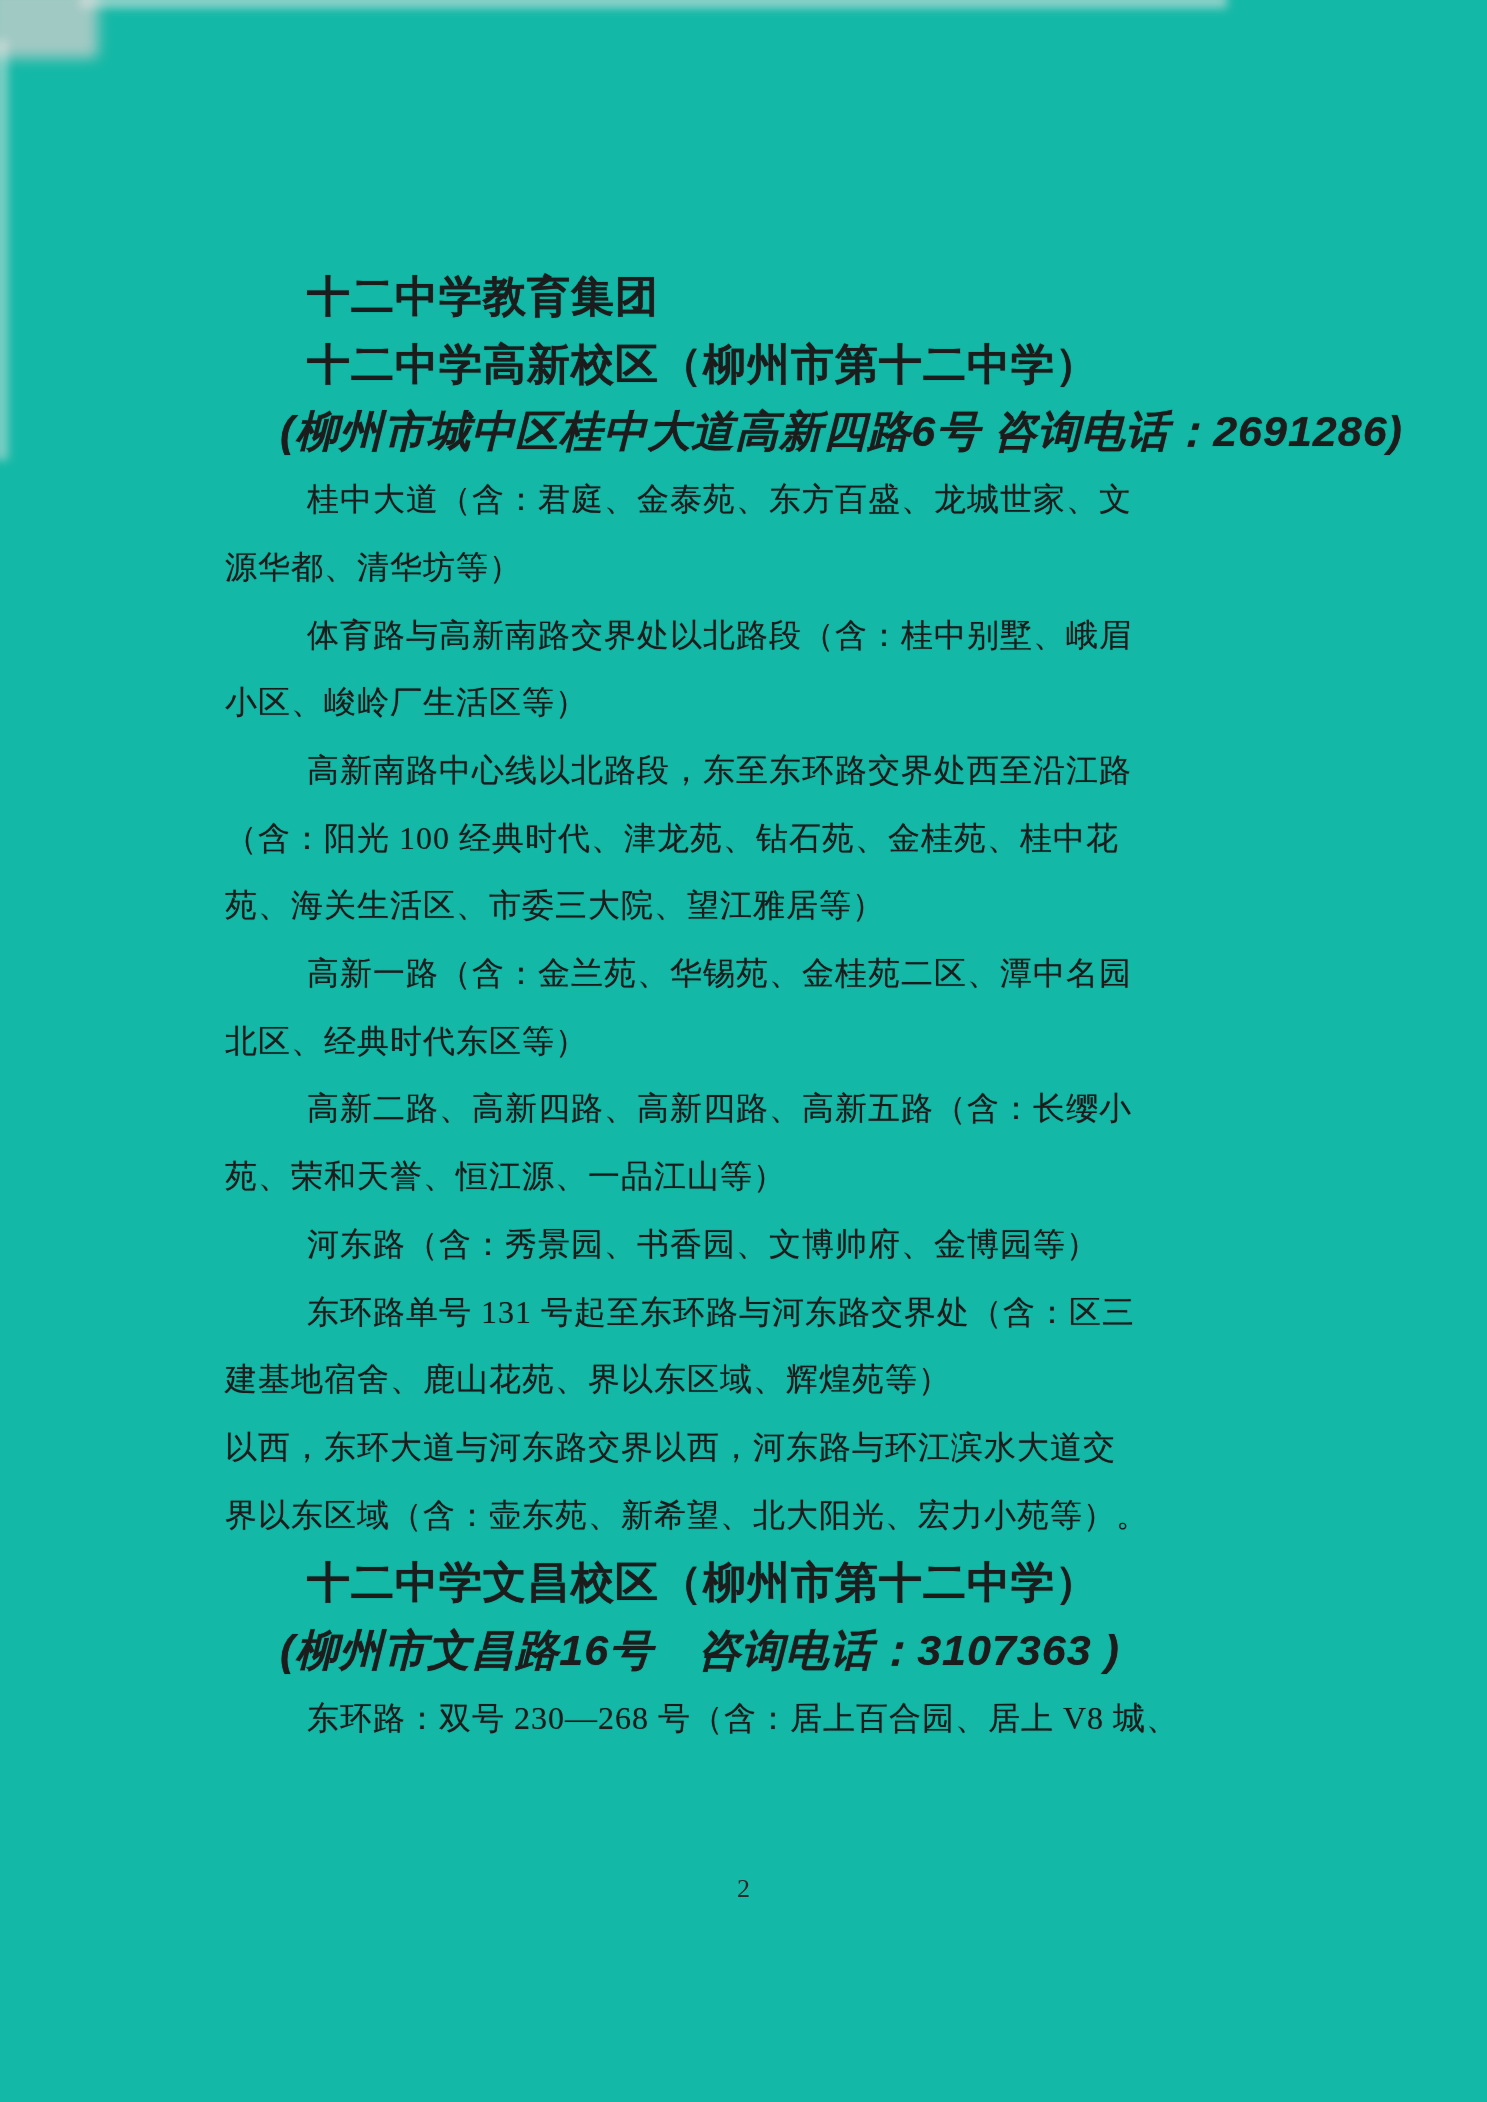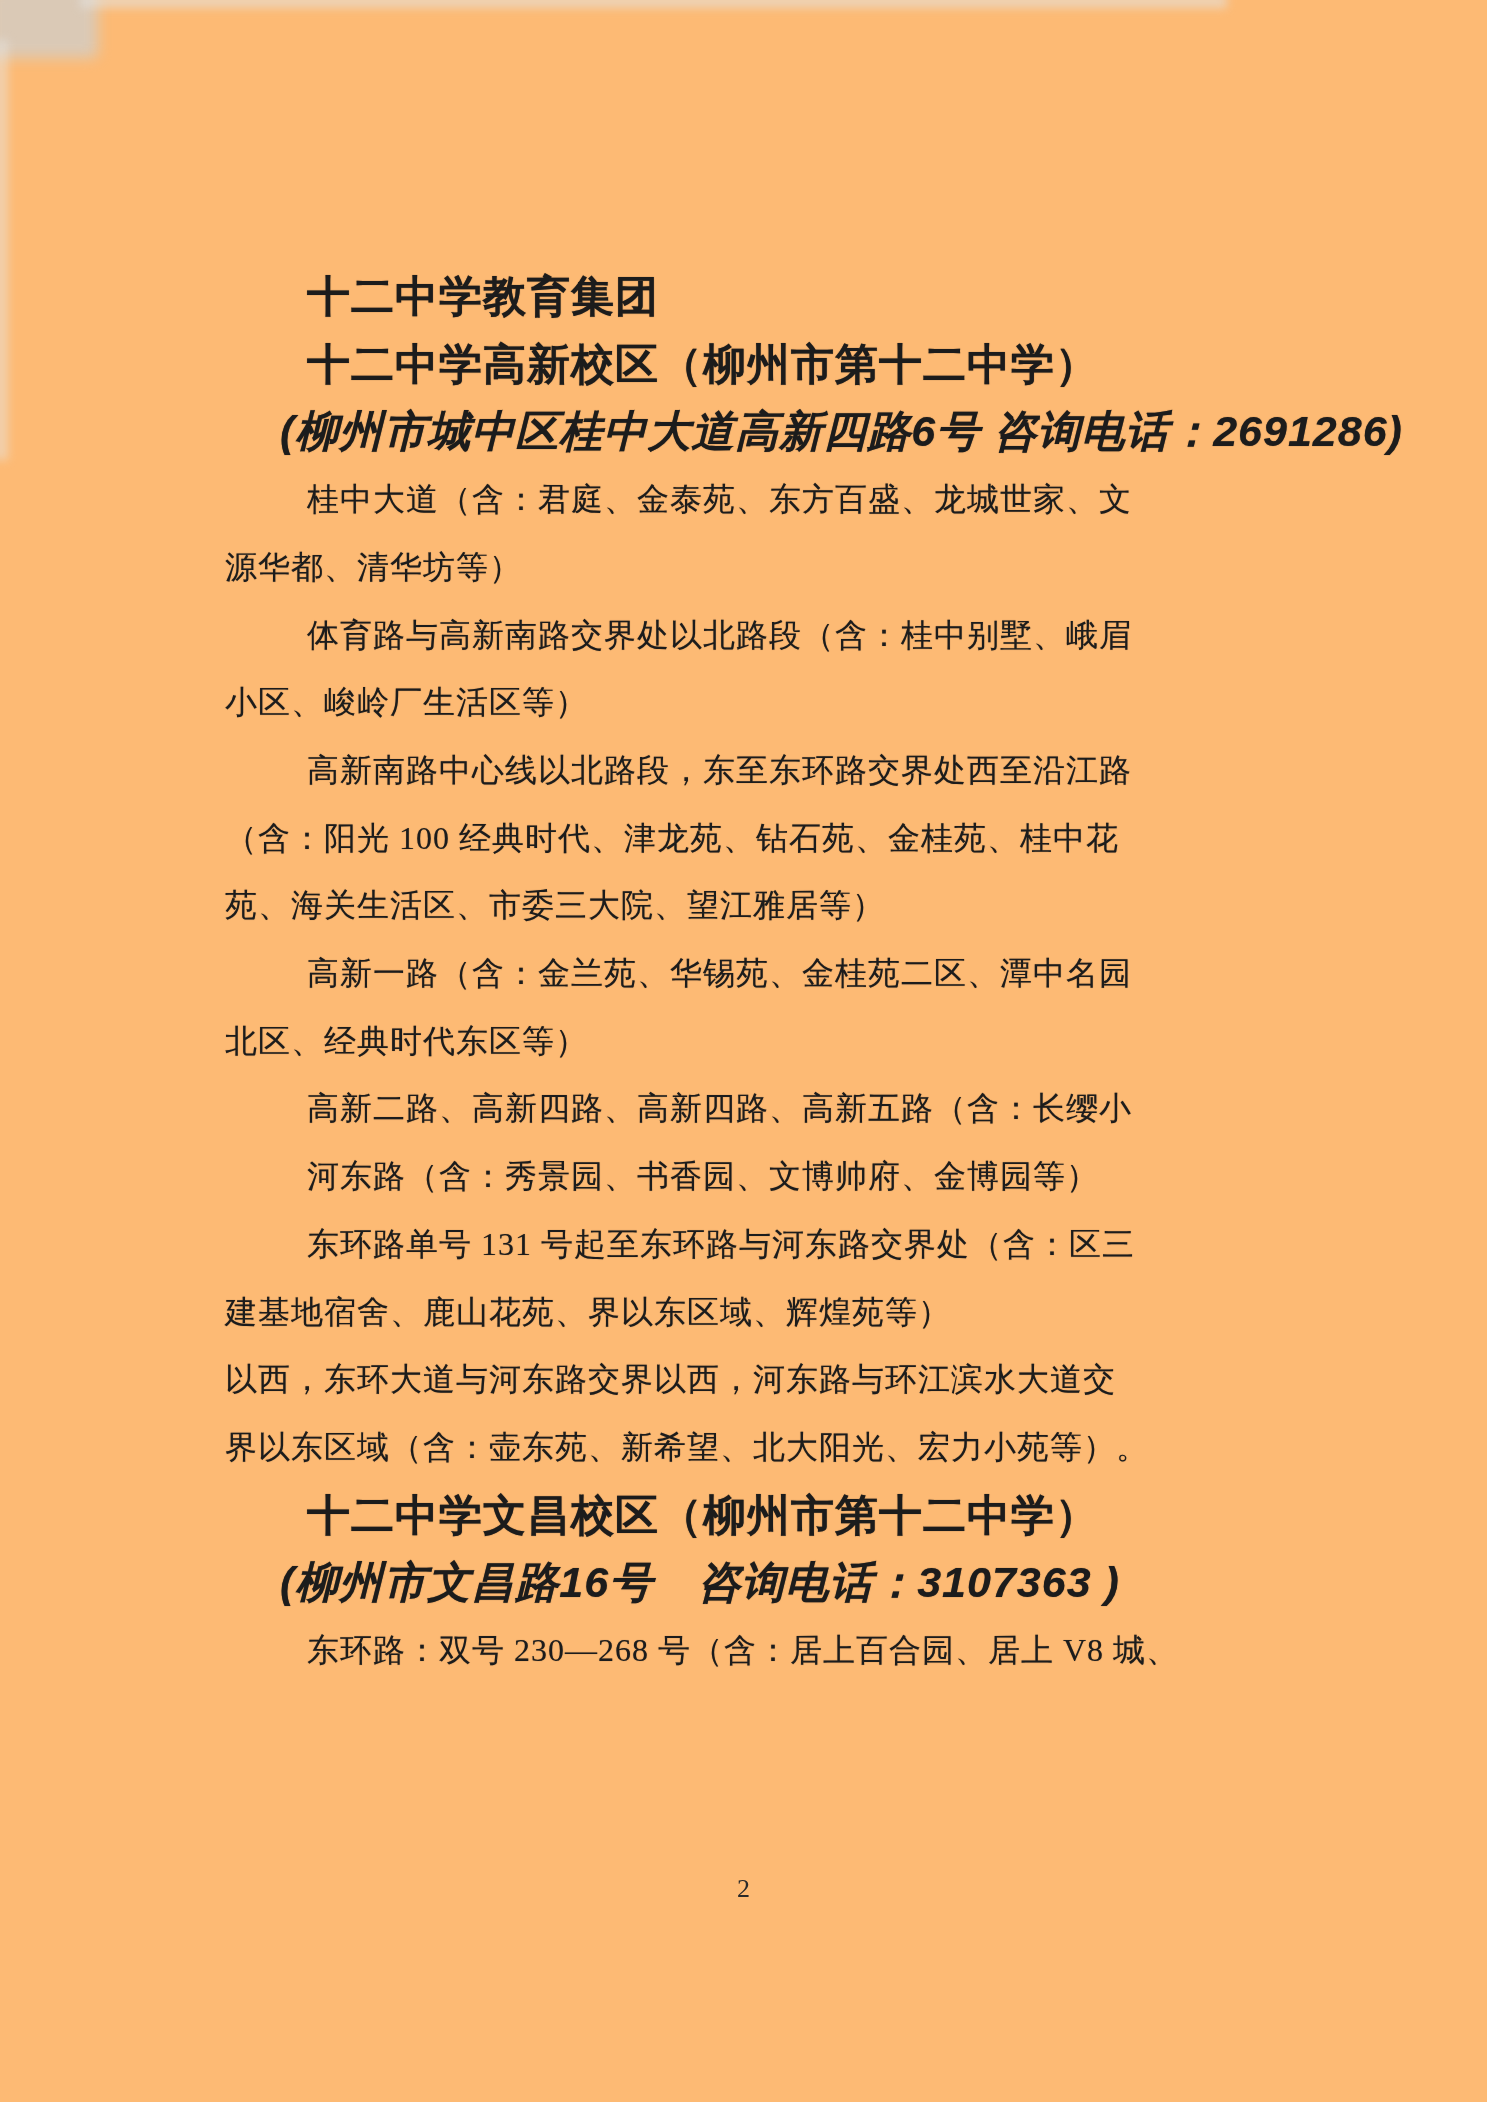--- a/index.html
+++ b/index.html
@@ -1,20 +1,20 @@
 <!DOCTYPE html>
 <html><head>
 <meta charset="utf-8">
 <style>
   html, body { margin: 0; padding: 0; background: #ffffff; }
   .page {
     position: relative;
     width: 1487px;
     height: 2102px;
-    background: #fdba74;
+    background: #14b8a6;
     overflow: hidden;
     font-family: "Liberation Serif", serif;
     color: #1c1c1c;
   }
   
   .smudge-tl {
     position: absolute; left: -12px; top: -14px; width: 110px; height: 72px;
     background: #cfcfcd; filter: blur(7px); opacity: .75; border-radius: 6px;
   }
   .smudge-top {
@@ -73,20 +73,21 @@
     <div class="line ind2">桂中大道（含：君庭、金泰苑、东方百盛、龙城世家、文</div>
     <div class="line">源华都、清华坊等）</div>
     <div class="line ind2">体育路与高新南路交界处以北路段（含：桂中别墅、峨眉</div>
     <div class="line">小区、峻岭厂生活区等）</div>
     <div class="line ind2">高新南路中心线以北路段，东至东环路交界处西至沿江路</div>
     <div class="line">（含：阳光 100 经典时代、津龙苑、钻石苑、金桂苑、桂中花</div>
     <div class="line">苑、海关生活区、市委三大院、望江雅居等）</div>
     <div class="line ind2">高新一路（含：金兰苑、华锡苑、金桂苑二区、潭中名园</div>
     <div class="line">北区、经典时代东区等）</div>
     <div class="line ind2">高新二路、高新四路、高新四路、高新五路（含：长缨小</div>
+    <div class="line">苑、荣和天誉、恒江源、一品江山等）</div>
     <div class="line ind2">河东路（含：秀景园、书香园、文博帅府、金博园等）</div>
     <div class="line ind2">东环路单号 131 号起至东环路与河东路交界处（含：区三</div>
     <div class="line">建基地宿舍、鹿山花苑、界以东区域、辉煌苑等）</div>
     <div class="line">以西，东环大道与河东路交界以西，河东路与环江滨水大道交</div>
     <div class="line">界以东区域（含：壶东苑、新希望、北大阳光、宏力小苑等）。</div>
     <div class="line bold ind2">十二中学文昌校区（柳州市第十二中学）</div>
     <div class="line bold ind1">(柳州市文昌路16号　咨询电话：3107363 )</div>
     <div class="line ind2">东环路：双号 230—268 号（含：居上百合园、居上 V8 城、</div>
   </div>
 

